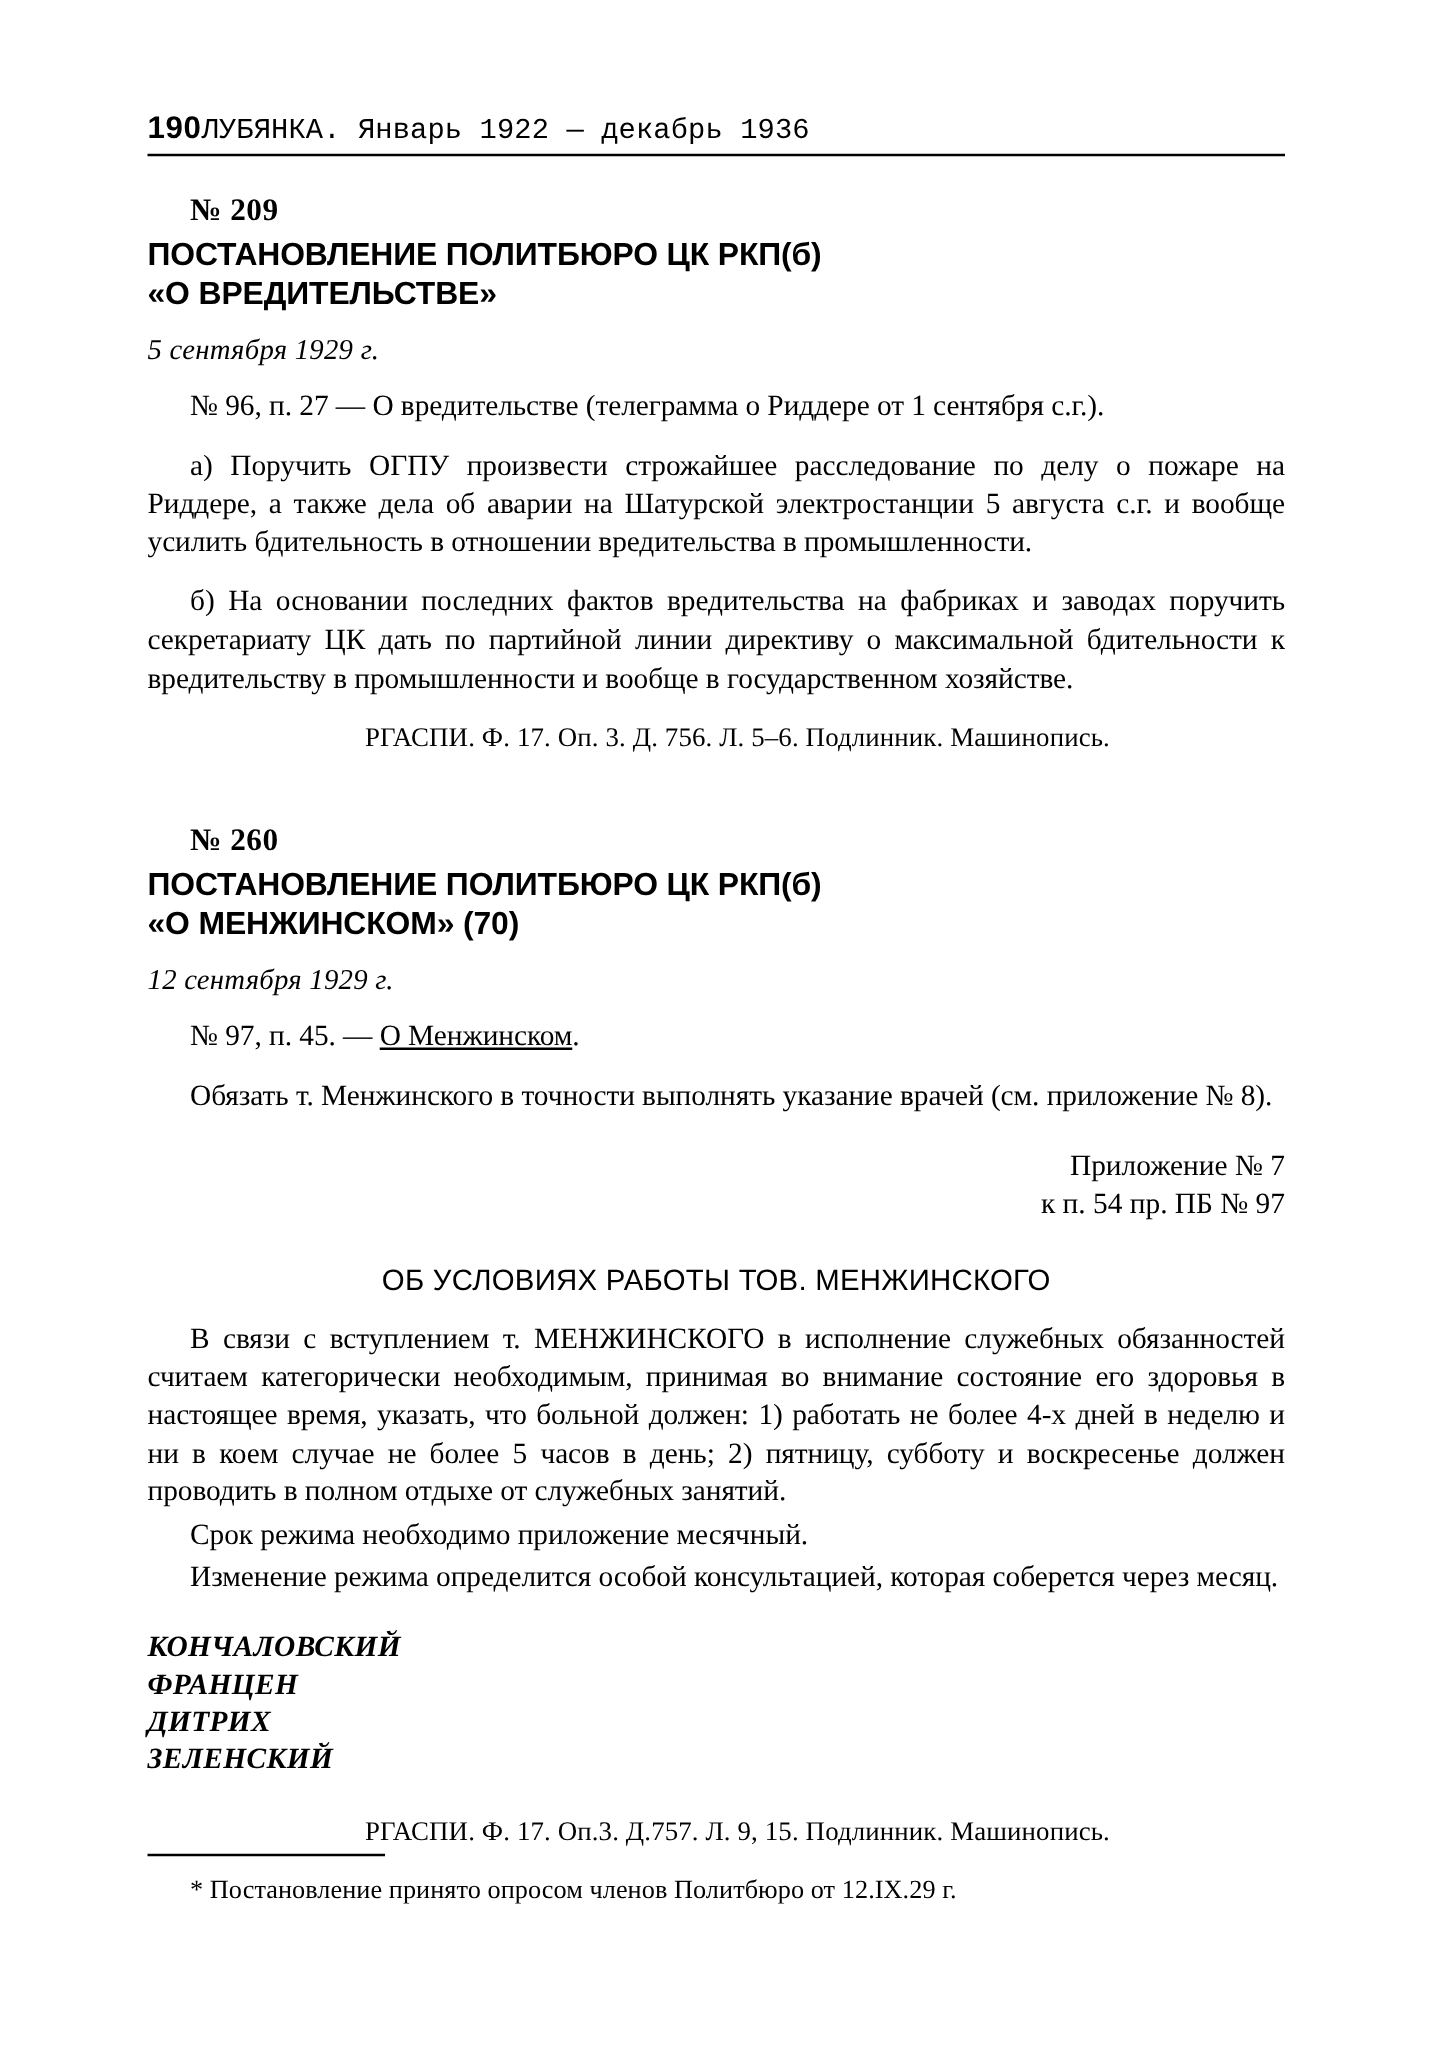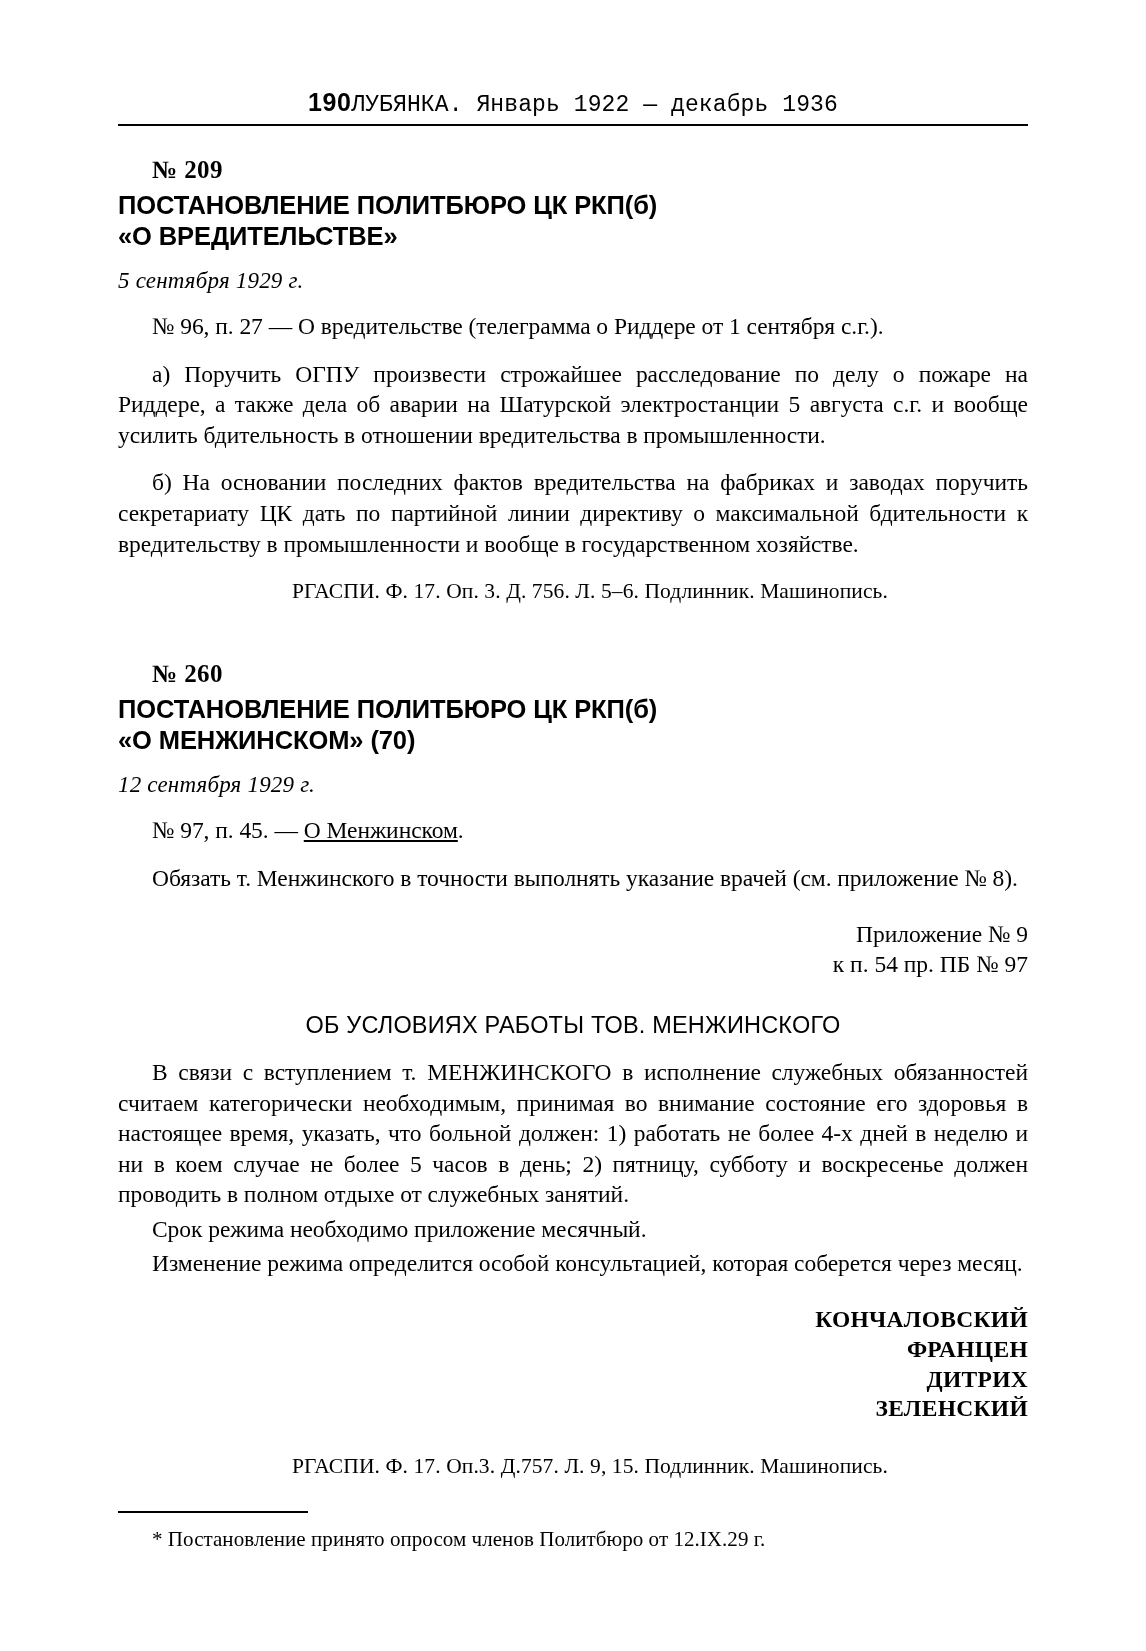--- a/index.html
+++ b/index.html
@@ -19,21 +19,21 @@
     left: 0; top: 0;
     width: 1146px;
     height: 1651px;
     box-sizing: border-box;
     padding: 88px 118px 40px 118px;
   }
   
   .running-head {
     display: flex;
     align-items: baseline;
-    justify-content: center;
+    justify-content: flex-start;
     font-family: "Liberation Sans", sans-serif;
     padding-bottom: 6px;
     border-bottom: 2.5px solid #000;
   }
   .page-number {
     font-size: 25px;
     font-weight: 700;
     letter-spacing: 0.5px;
   }
   .head-title {
@@ -97,32 +97,32 @@
     font-family: "Liberation Sans", sans-serif;
     font-size: 23.5px;
     font-weight: 400;
     text-align: center;
     line-height: 1.30;
     margin-top: 30px;
     letter-spacing: 0.2px;
   }
   .signatures {
     margin-top: 26px;
-    text-align: right;
+    font-style: italic;
     font-weight: 700;
     font-size: 23.5px;
     line-height: 1.27;
     letter-spacing: 0.3px;
   }
 
   
   .footnote-wrap {
     position: absolute;
     left: 118px;
-    bottom: 99px;
+    bottom: 127px;
     width: 910px;
   }
   .footnote-rule {
     width: 190px;
     height: 2.5px;
     background: #000;
     margin-bottom: 14px;
   }
   .footnote-text {
     font-size: 21px;
@@ -163,21 +163,21 @@
     </div>
     <div class="doc-date">12 сентября 1929 г.</div>
 
     <p class="body-text">
       <span>№ 97, п. 45. — </span><span class="underline">О Менжинском</span><span>.</span>
     </p>
 
     <p class="body-text">Обязать т. Менжинского в точности выполнять указание врачей (см. приложение № 8).</p>
 
     <div class="appendix-ref">
-      <div>Приложение № 9</div>
+      <div>Приложение № 7</div>
       <div>к п. 54 пр. ПБ № 97</div>
     </div>
 
     <div class="appendix-title">
       <div>ОБ УСЛОВИЯХ РАБОТЫ ТОВ. МЕНЖИНСКОГО</div>
     </div>
 
     <p class="body-text">В связи с вступлением т. МЕНЖИНСКОГО в исполнение служебных обязанностей считаем категорически необходимым, принимая во внимание состояние его здоровья в настоящее время, указать, что больной должен: 1) работать не более 4-х дней в неделю и ни в коем случае не более 5 часов в день; 2) пятницу, субботу и воскресенье должен проводить в полном отдыхе от служебных занятий.</p>
     <p class="body-text tight">Срок режима необходимо приложение месячный.</p>
     <p class="body-text tight">Изменение режима определится особой консультацией, которая соберется через месяц.</p>

